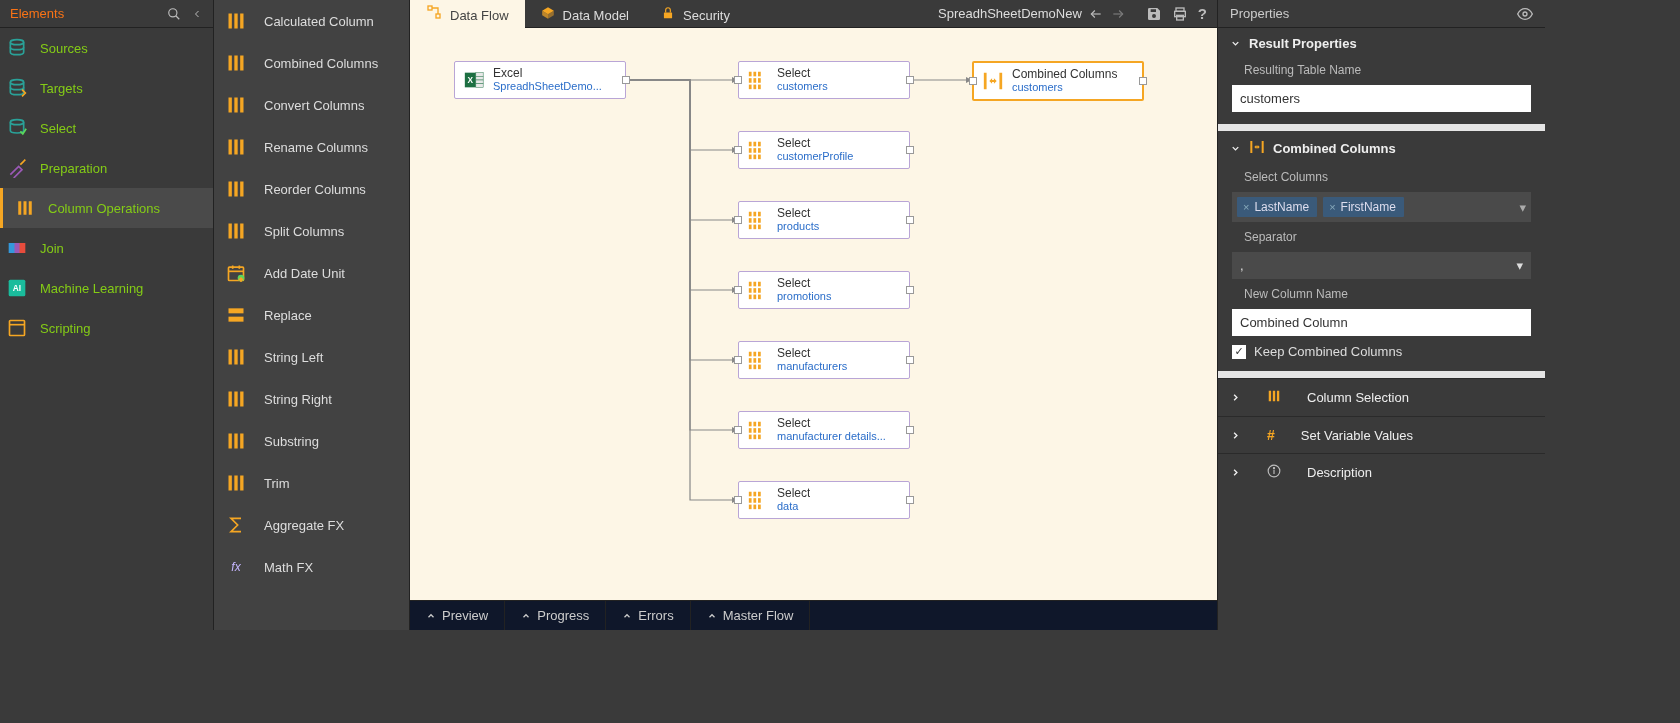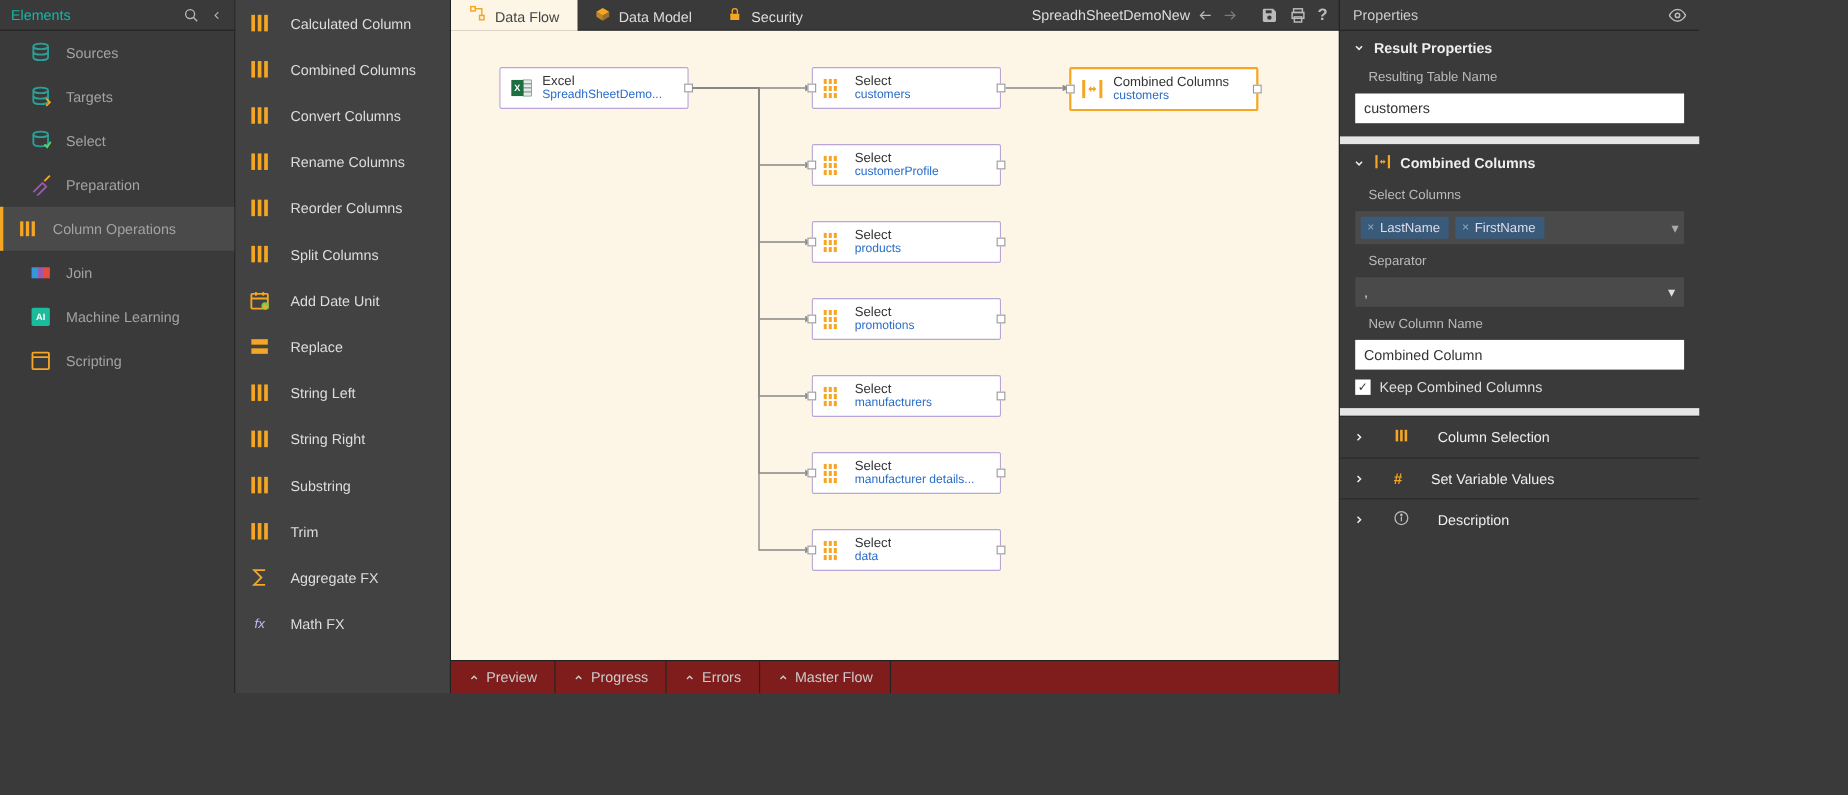--- a/index.html
+++ b/index.html
@@ -2,26 +2,26 @@
 <html><head>
 <meta charset="utf-8">
 <style>
 * { box-sizing: border-box; margin: 0; padding: 0; font-family: 'Segoe UI', Arial, sans-serif; }
 body { background: #3a3a3a; color: #ccc; font-size: 13px; overflow: hidden; }
 .app { display: flex; width: 1545px; height: 630px; background: #3a3a3a; }
 
 
 .elements-panel { width: 214px; background: #3a3a3a; border-right: 1px solid #222; display: flex; flex-direction: column; }
 .panel-header { display: flex; align-items: center; justify-content: space-between; padding: 6px 10px; background: #3a3a3a; border-bottom: 1px solid #222; height: 28px; }
-.panel-title { font-size: 13px; color: #14b8a6; }
+.panel-title { font-size: 13px; color: #f97316; }
 .header-icons { display: flex; gap: 10px; align-items: center; }
 .icon-btn { cursor: pointer; color: #bbb; display: inline-flex; }
 
 .cat-list { display: flex; flex-direction: column; }
-.cat-item { display: flex; align-items: center; gap: 12px; padding: 9px 26px; cursor: pointer; color: #a3a3a3; }
+.cat-item { display: flex; align-items: center; gap: 12px; padding: 9px 6px; cursor: pointer; color: #84cc16; }
 .cat-item.active { background: #4a4a4a; border-left: 3px solid #f5a623; padding-left: 11px; }
 .cat-icon { width: 22px; height: 22px; display: inline-flex; align-items: center; justify-content: center; }
 
 
 .ops-panel { width: 196px; background: #424242; border-right: 1px solid #222; overflow-y: auto; }
 .op-item { display: flex; align-items: center; gap: 16px; padding: 9px 10px; cursor: pointer; color: #ddd; }
 .op-icon { width: 24px; height: 24px; display: inline-flex; align-items: center; justify-content: center; color: #f5a623; }
 
 
 .center { flex: 1; display: flex; flex-direction: column; background: #3a3a3a; }
@@ -42,21 +42,21 @@
 .node-sub { color: #2a6dc9; font-size: 11px; white-space: nowrap; overflow: hidden; text-overflow: ellipsis; }
 .port { position: absolute; width: 8px; height: 8px; background: #fff; border: 1px solid #999; }
 .port.pin { top: 50%; transform: translateY(-50%); }
 .port.left { left: -5px; }
 .port.right { right: -5px; }
 
 svg.wires { position: absolute; top: 0; left: 0; width: 100%; height: 100%; pointer-events: none; }
 svg.wires path { stroke: #888; stroke-width: 1.2; fill: none; }
 svg.wires polygon { fill: #888; }
 
-.bottom-tabs { display: flex; background: #7f1d1d; height: 30px; border-top: 1px solid #222; }
+.bottom-tabs { display: flex; background: #0f172a; height: 30px; border-top: 1px solid #222; }
 .btab { display: flex; align-items: center; gap: 6px; padding: 0 16px; cursor: pointer; color: #ccc; border-right: 1px solid #222; }
 
 
 .props-panel { width: 328px; background: #3a3a3a; border-left: 1px solid #222; display: flex; flex-direction: column; overflow-y: auto; }
 .props-header { display: flex; align-items: center; justify-content: space-between; padding: 6px 12px; height: 28px; border-bottom: 1px solid #222; }
 .section { border-bottom: 7px solid #e5e5e5; }
 .section-hdr { display: flex; align-items: center; gap: 8px; padding: 8px 12px; cursor: pointer; color: #eee; font-weight: 600; }
 .section-body { padding: 4px 14px 12px 14px; display: flex; flex-direction: column; gap: 8px; }
 .label { color: #bbb; font-size: 12px; margin-left: 12px; }
 .input { background: #fff; color: #333; border: none; padding: 6px 8px; font-size: 13px; width: 100%; }

